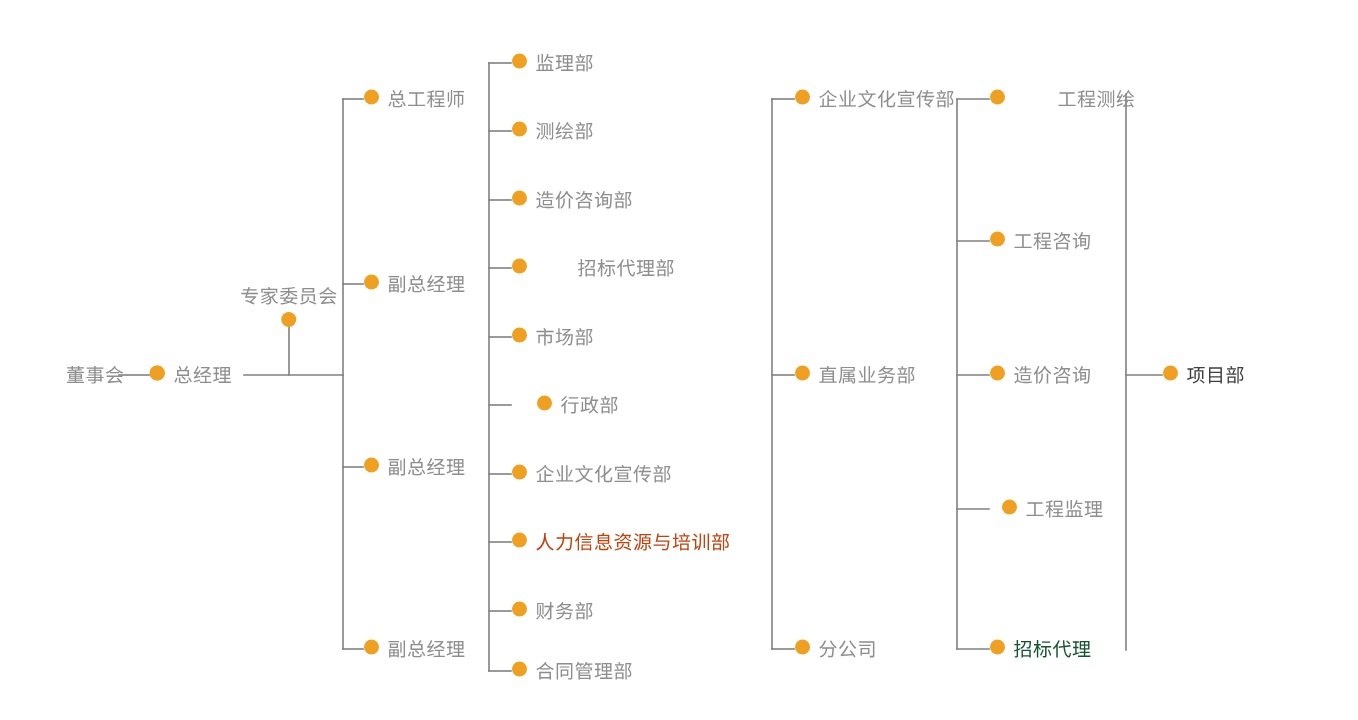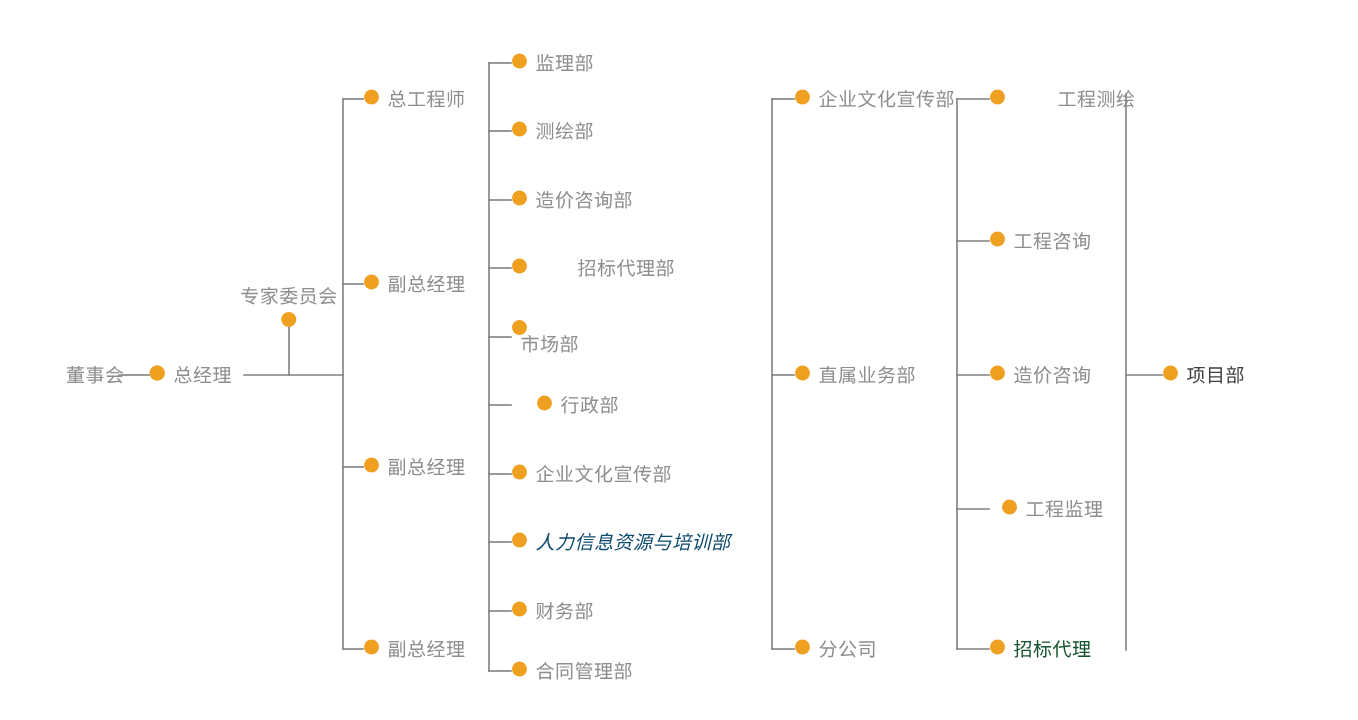--- a/index.html
+++ b/index.html
@@ -146,35 +146,35 @@
         <span class="label" style="color: rgb(142, 142, 142);">测绘部</span>
       </div>
       <div class="node" style="left: 519px; top: 200px; transform: translate(0px, -50%); margin-left: -7.5px;">
         <span class="dot" style="background: rgb(240, 160, 32);"></span>
         <span class="label" style="color: rgb(142, 142, 142);">造价咨询部</span>
       </div>
       <div class="node" style="left: 519px; top: 268px; transform: translate(0px, -50%); margin-left: -7.5px; gap: 42px;">
         <span class="dot" style="background: rgb(240, 160, 32);"></span>
         <span class="label" style="color: rgb(142, 142, 142);">招标代理部</span>
       </div>
-      <div class="node" style="left: 519px; top: 337px; transform: translate(0px, -50%); margin-left: -7.5px; flex-direction: column;">
+      <div class="node" style="left: 519px; top: 337px; transform: translate(0px, -50%); margin-left: -7.5px;">
         <span class="dot" style="background: rgb(240, 160, 32);"></span>
         <span class="label" style="color: rgb(142, 142, 142);">市场部</span>
       </div>
       <div class="node" style="left: 519px; top: 405px; transform: translate(0px, -50%); margin-left: -7.5px; padding-left: 25px;">
         <span class="dot" style="background: rgb(240, 160, 32);"></span>
         <span class="label" style="color: rgb(142, 142, 142);">行政部</span>
       </div>
       <div class="node" style="left: 519px; top: 474px; transform: translate(0px, -50%); margin-left: -7.5px;">
         <span class="dot" style="background: rgb(240, 160, 32);"></span>
         <span class="label" style="color: rgb(142, 142, 142);">企业文化宣传部</span>
       </div>
       <div class="node" style="left: 519px; top: 542px; transform: translate(0px, -50%); margin-left: -7.5px;">
         <span class="dot" style="background: rgb(240, 160, 32);"></span>
-        <span class="label" style="color: #0c4a6e; font-style: italic;">人力信息资源与培训部</span>
+        <span class="label" style="color: #c2410c;">人力信息资源与培训部</span>
       </div>
       <div class="node" style="left: 519px; top: 611px; transform: translate(0px, -50%); margin-left: -7.5px;">
         <span class="dot" style="background: rgb(240, 160, 32);"></span>
         <span class="label" style="color: rgb(142, 142, 142);">财务部</span>
       </div>
       <div class="node" style="left: 519px; top: 671px; transform: translate(0px, -50%); margin-left: -7.5px;">
         <span class="dot" style="background: rgb(240, 160, 32);"></span>
         <span class="label" style="color: rgb(142, 142, 142);">合同管理部</span>
       </div>
       <div class="node" style="left: 802px; top: 99px; transform: translate(0px, -50%); margin-left: -7.5px;">

